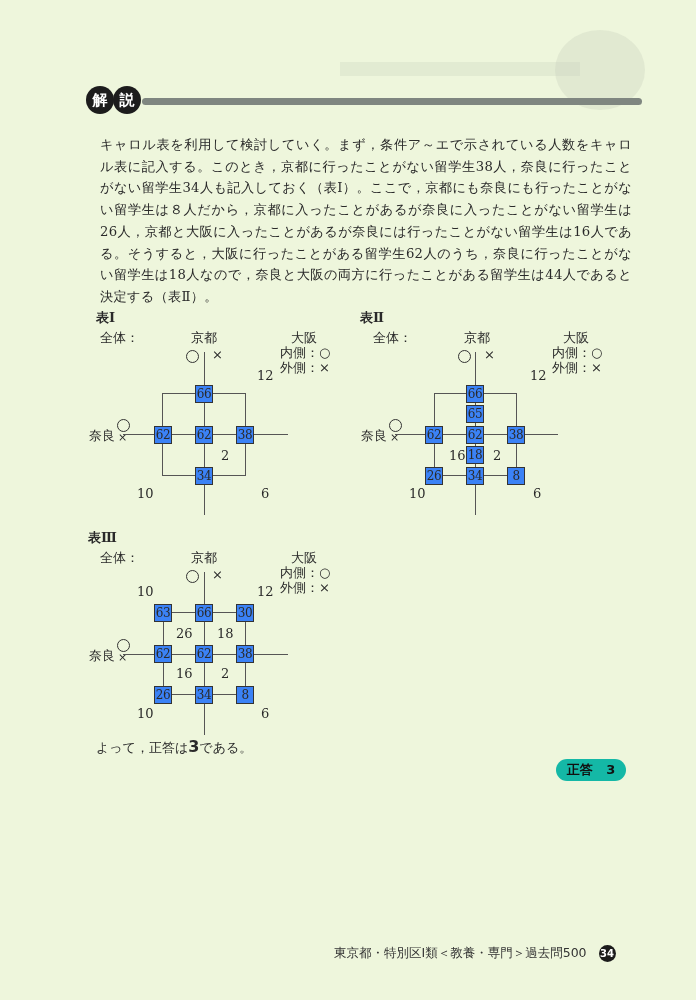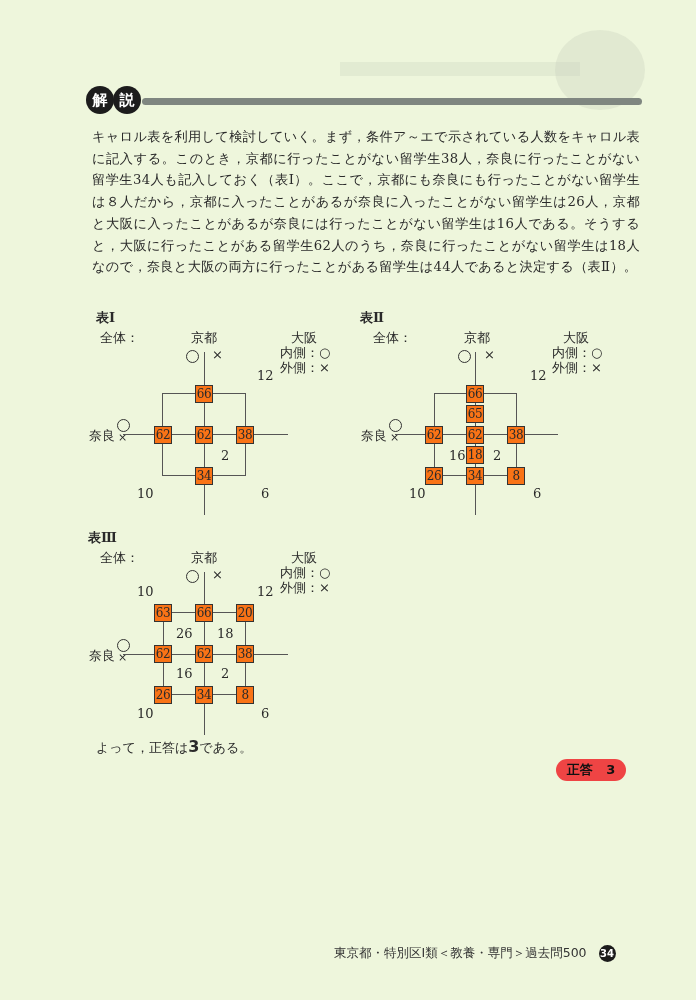--- a/index.html
+++ b/index.html
@@ -26,41 +26,41 @@
   .badge.b1 { left: 0; }
   .badge.b2 { left: 27px; }
   .header-bar {
     position: absolute; left: 56px; top: 12px; right: 0; height: 7px;
     border-radius: 4px; background: #7f8680;
   }
   .body-text {
     position: absolute; left: 88px; top: 122px; width: 556px;
     font-size: 13.2px; line-height: 21.7px; letter-spacing: 0.3px;
   }
-  .body-text p { margin: 4px; text-align: justify; }
+  .body-text p { margin: 12px; text-align: justify; }
   .body-text .indent { text-indent: 13px; }
   .bignum { font-family: "DejaVu Sans", sans-serif; font-weight: bold; font-size: 16px; }
   .bold { font-weight: bold; }
   .table-label { position: absolute; font-weight: bold; font-size: 13px; }
   .lbl { position: absolute; font-size: 13px; white-space: nowrap; }
   .num { position: absolute; font-size: 13px; }
   .line { position: absolute; background: #555; }
   .box {
     position: absolute; width: 16px; height: 16px; border: 1px solid #333;
-    background: #f97316; font-size: 12px; line-height: 16px; text-align: center;
+    background: #3b82f6; font-size: 12px; line-height: 16px; text-align: center;
     letter-spacing: -0.5px;
   }
   .circ {
     position: absolute; width: 11px; height: 11px; border: 1px solid #333;
     border-radius: 50%;
   }
   .conclusion { position: absolute; left: 96px; top: 737px; font-size: 13px; }
   .answer-pill {
     position: absolute; left: 556px; top: 759px; width: 70px; height: 22px;
-    border-radius: 11px; background: #ef4444; color: #111;
+    border-radius: 11px; background: #14b8a6; color: #111;
     font-family: "DejaVu Sans", sans-serif; font-weight: bold; font-size: 13px;
     line-height: 22px; text-align: center;
   }
   .footer {
     position: absolute; left: 334px; top: 945px; font-family: "DejaVu Sans", sans-serif;
     font-size: 12.5px; color: #333; white-space: nowrap;
   }
   .page-num {
     display: inline-block; width: 17px; height: 17px; border-radius: 50%;
     background: #1c1c1c; color: #fff; font-size: 10px; font-weight: bold;
@@ -167,21 +167,21 @@
 
   <div class="line" style="left:204px;top:572px;width:1px;height:163px;"></div>
   <div class="line" style="left:123px;top:654px;width:165px;height:1px;"></div>
   <div class="line" style="left:163px;top:612px;width:83px;height:1px;"></div>
   <div class="line" style="left:163px;top:694px;width:83px;height:1px;"></div>
   <div class="line" style="left:163px;top:612px;width:1px;height:82px;"></div>
   <div class="line" style="left:245px;top:612px;width:1px;height:82px;"></div>
 
   <div class="box" style="left:154px;top:604px;">63</div>
   <div class="box" style="left:195px;top:604px;">66</div>
-  <div class="box" style="left:236px;top:604px;">20</div>
+  <div class="box" style="left:236px;top:604px;">30</div>
   <div class="box" style="left:154px;top:645px;">62</div>
   <div class="box" style="left:195px;top:645px;">62</div>
   <div class="box" style="left:236px;top:645px;">38</div>
   <div class="box" style="left:154px;top:686px;">26</div>
   <div class="box" style="left:195px;top:686px;">34</div>
   <div class="box" style="left:236px;top:686px;">8</div>
 
   <div class="num" style="left:137px;top:584px;">10</div>
   <div class="num" style="left:257px;top:584px;">12</div>
   <div class="num" style="left:176px;top:626px;">26</div>

